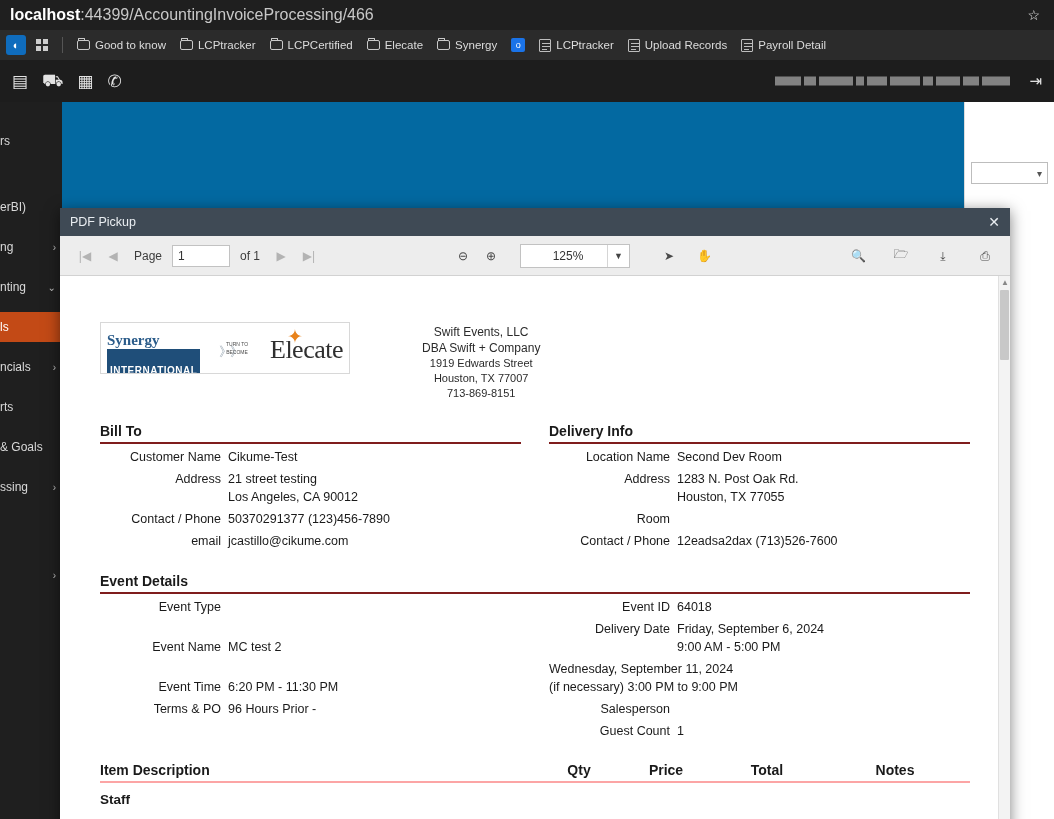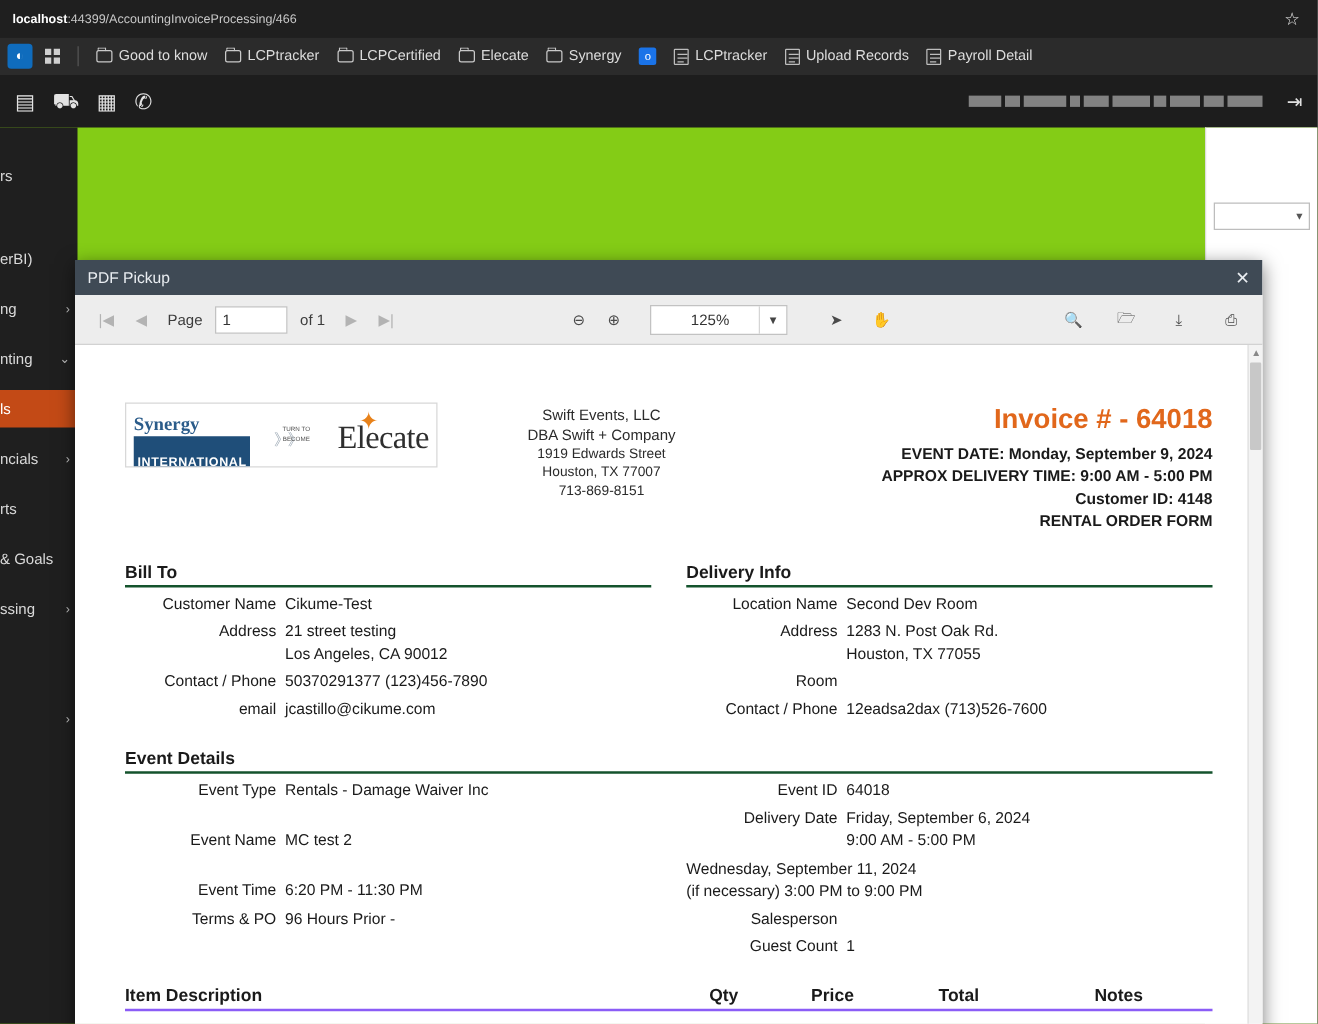--- a/index.html
+++ b/index.html
@@ -13,21 +13,21 @@
   
   .browser-bar {
     height: 30px;
     background: #1f1f1f;
     display: flex;
     align-items: center;
     padding: 0 10px;
     position: relative;
   }
   .url-text {
-    font-size: 10px;
+    font-size: 16px;
     color: #c8c8c8;
     white-space: nowrap;
   }
   .url-text .host { color: #ffffff; font-weight: bold; }
   .star-icon {
     position: absolute;
     right: 14px; top: 50%;
     transform: translateY(-50%);
     color: #e8e8e8;
     font-size: 14px;
@@ -137,21 +137,21 @@
   .logout-ico {
     position: absolute;
     right: 12px; top: 50%;
     transform: translateY(-50%);
     color: #e0e0e0; font-size: 15px;
   }
   
   .page-body {
     position: relative;
     height: 717px;
-    background: #84cc16;
+    background: #0369a1;
   }
   .left-nav {
     position: absolute;
     left: 0; top: 0;
     width: 62px; height: 100%;
     background: #1f1f1f;
     padding-top: 24px;
     color: #d9d9d9;
     font-size: 12px;
   }
@@ -384,21 +384,21 @@
   }
   .inv-number {
     color: #e1671b;
     font-size: 22px;
     font-weight: bold;
     margin-bottom: 6px;
   }
   .inv-line { font-size: 12.5px; font-weight: bold; color: #1a1a1a; line-height: 1.45; }
   .section-head {
     margin-top: 22px;
-    border-bottom: 2px solid #14532d;
+    border-bottom: 2px solid #7f1d1d;
     padding-bottom: 3px;
     font-size: 14px;
     font-weight: bold;
   }
   .cols { display: flex; gap: 28px; }
   .col { flex: 1; }
   .kv {
     display: flex;
     font-size: 12.5px;
     line-height: 1.45;
@@ -410,21 +410,21 @@
     font-weight: normal;
     flex: none;
     padding-right: 7px;
   }
   .kv .v { flex: 1; }
   .kv .v .sub { display: block; }
   .items-head {
     display: flex;
     align-items: flex-end;
     margin-top: 22px;
-    border-bottom: 2px solid #8b5cf6;
+    border-bottom: 2px solid #fca5a5;
     padding-bottom: 3px;
     font-size: 14px;
     font-weight: bold;
   }
   .ih-desc { flex: 1; }
   .ih-qty { width: 78px; text-align: center; }
   .ih-price { width: 96px; text-align: center; }
   .ih-total { width: 106px; text-align: center; }
   .ih-notes { width: 150px; text-align: center; }
   .group-title {
@@ -620,27 +620,20 @@
           </div>
 
           <div class="addr-block">
             <div>Swift Events, LLC</div>
             <div>DBA Swift + Company</div>
             <div style="font-size:11px">1919 Edwards Street</div>
             <div style="font-size:11px">Houston, TX 77007</div>
             <div style="font-size:11px">713-869-8151</div>
           </div>
 
-          <div class="inv-block">
-            <div class="inv-number">Invoice # - 64018</div>
-            <div class="inv-line">EVENT DATE:  Monday, September 9, 2024</div>
-            <div class="inv-line">APPROX DELIVERY TIME:  9:00 AM - 5:00 PM</div>
-            <div class="inv-line">Customer ID: 4148</div>
-            <div class="inv-line">RENTAL ORDER FORM</div>
-          </div>
         </div>
 
         <div class="cols">
           <div class="col">
             <div class="section-head">Bill To</div>
             <div class="kv">
               <div class="k">Customer Name</div>
               <div class="v"><span>Cikume-Test</span></div>
             </div>
             <div class="kv">
@@ -682,21 +675,20 @@
               <div class="v"><span>12eadsa2dax (713)526-7600</span></div>
             </div>
           </div>
         </div>
 
         <div class="section-head">Event Details</div>
         <div class="cols">
           <div class="col">
             <div class="kv">
               <div class="k">Event Type</div>
-              <div class="v"><span>Rentals - Damage Waiver Inc</span></div>
             </div>
             <div class="kv" style="margin-top:22px">
               <div class="k">Event Name</div>
               <div class="v"><span>MC test 2</span></div>
             </div>
             <div class="kv" style="margin-top:22px">
               <div class="k">Event Time</div>
               <div class="v"><span>6:20 PM - 11:30 PM</span></div>
             </div>
             <div class="kv">

